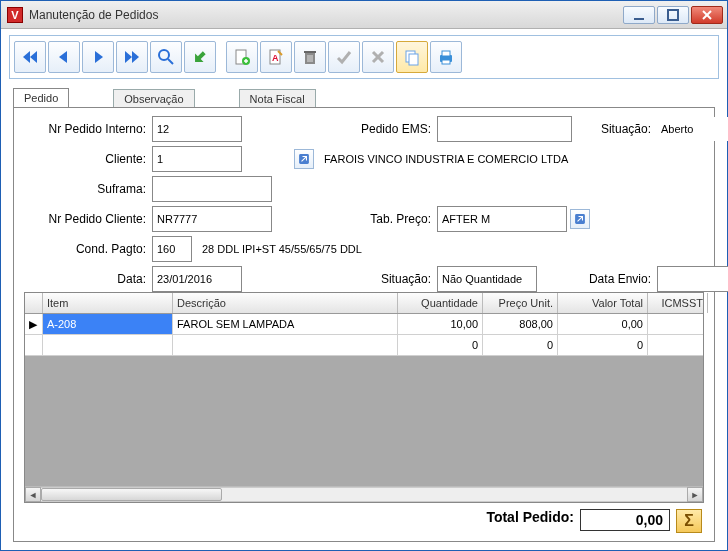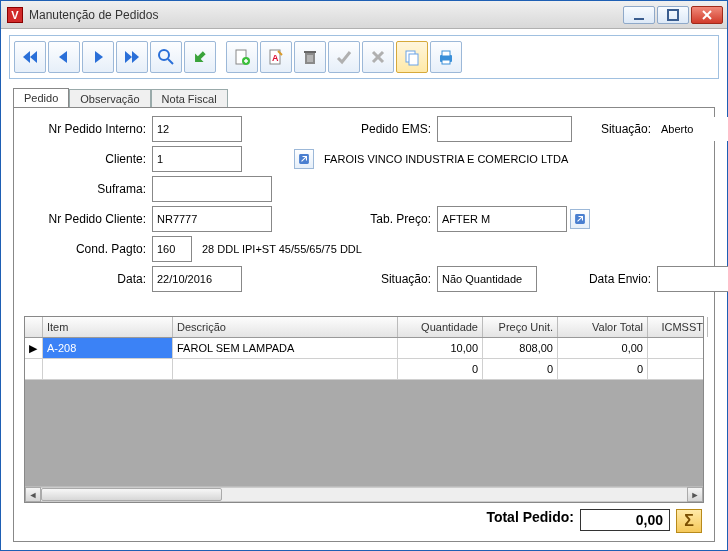--- a/index.html
+++ b/index.html
@@ -83,20 +83,21 @@
     font-size: 11px;
     color: #333;
     z-index: 10;
     white-space: nowrap;
   }
   .tabs {
     margin: 6px 12px 0 12px;
     display: flex;
     align-items: flex-end;
     height: 22px;
+    gap: 44px;
   }
   .tab {
     border: 1px solid #9aa;
     border-bottom: none;
     padding: 3px 10px 3px 10px;
     background: #f0f0f0;
     margin-right: 0px;
     position: relative;
     top: 1px;
     font-size: 11px;
@@ -137,21 +138,21 @@
   }
   .small-btn {
     width: 20px; height: 20px;
     border: 1px solid #9cb8d8;
     background: linear-gradient(#fdfeff, #e6eff9);
     display: inline-flex; align-items: center; justify-content: center;
     margin-left: 3px;
     vertical-align: middle;
   }
   .grid-wrap {
-    margin-top: 24px;
+    margin-top: 0;
     border: 1px solid #888;
     background: #aaa;
     flex: 1;
     display: flex;
     flex-direction: column;
     min-height: 170px;
   }
   .grid-header, .grid-row {
     display: grid;
     grid-template-columns: 18px 130px 225px 85px 75px 90px 60px;
@@ -390,21 +391,21 @@
         </div>
       </div>
 
       <div class="label">Cond. Pagto:</div>
       <div style="display:flex; align-items:center; grid-column: 2 / span 5; gap:6px;">
         <div class="input" style="width:40px">160</div>
         <div style="border:none" class="readonly">28 DDL IPI+ST 45/55/65/75 DDL</div>
       </div>
 
       <div class="label">Data:</div>
-      <div class="input" style="width:90px">22/10/2016</div>
+      <div class="input" style="width:90px">23/01/2016</div>
       <div class="label">Situação:</div>
       <div class="input" style="width:100px">Não Quantidade</div>
       <div class="label">Data Envio:</div>
       <div class="input" style="width:90px"></div>
     </div>
 
     <div class="grid-wrap">
       <div class="grid-header">
         <div class="cell"></div>
         <div class="cell">Item</div>

